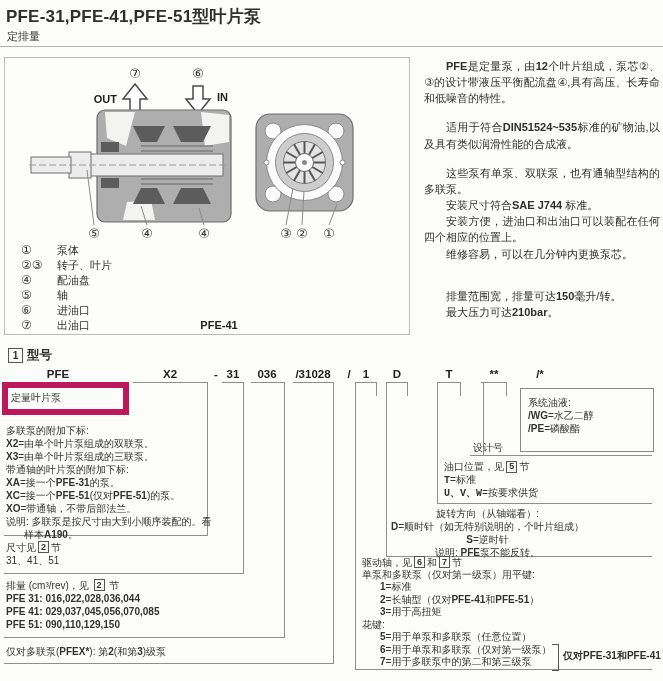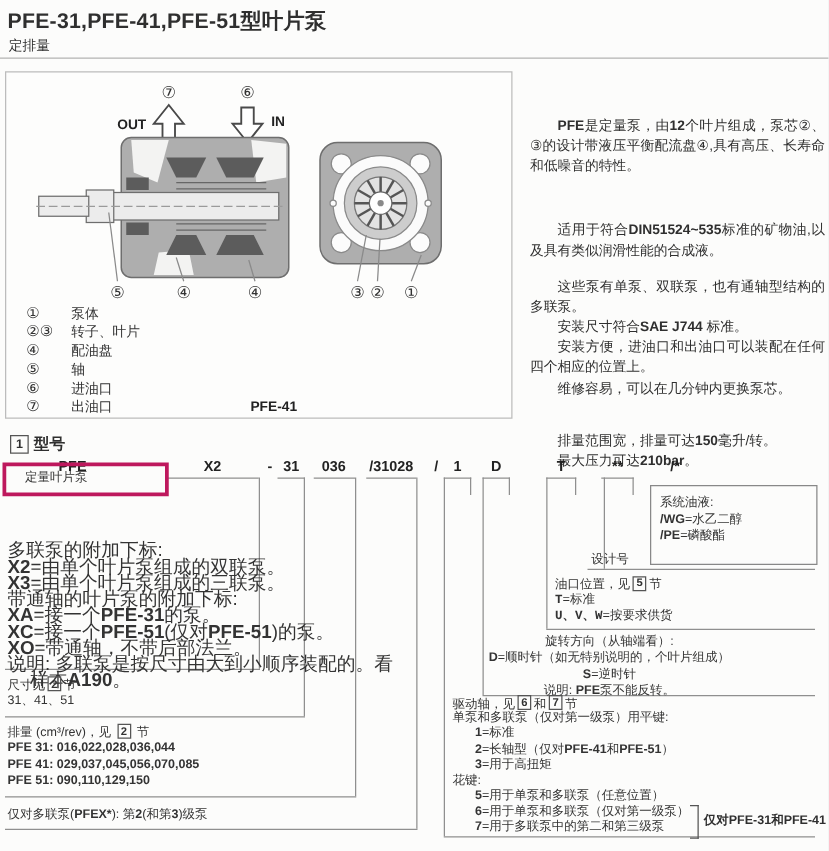--- a/index.html
+++ b/index.html
@@ -30,33 +30,33 @@
   .leader{stroke:#8a8a8a;stroke-width:1;}
   .cline{stroke:#9a9a9a;stroke-width:1;stroke-dasharray:7 3;}
   .cnum{font-size:13px;fill:#333;text-anchor:middle;}
   .dirlbl{font-weight:bold;font-size:11px;fill:#222;}
   .lgn{font-size:12px;fill:#333;}
   .lgt{font-size:11px;fill:#333;}
   .cap{font-weight:bold;font-size:11px;fill:#222;text-anchor:middle;}
   
   .intro{position:absolute;left:424px;top:58px;width:236px;font-size:11px;line-height:1.47;text-align:justify;}
   .intro p{margin:0;text-indent:2em;}
-  .intro p.gap{margin-bottom:13px;margin-top:35px;}
+  .intro p.gap{margin-bottom:13px;}
   .intro p.biggap{margin-bottom:26px;}
   .b{font-weight:bold;}
   .k{display:inline-block;border:1px solid #555;padding:0 2px;margin:0 2px;font-size:9px;line-height:10px;font-weight:bold;vertical-align:1px;}
   
   .secnum{position:absolute;left:8px;top:348px;width:13px;height:13px;border:1px solid #555;font-size:10px;font-weight:bold;text-align:center;line-height:13px;}
   .seclbl{position:absolute;left:27px;top:347px;font-size:12.5px;font-weight:bold;}
   .code{position:absolute;top:368px;transform:translateX(-50%);font-weight:bold;font-size:11.5px;color:#222;white-space:nowrap;}
   .blk{position:absolute;font-size:10px;line-height:13px;color:#333;white-space:nowrap;}
   .blk .ln{height:13px;}
   .ind{padding-left:18px;}
-  #blk-pfe{left:2px;top:370px;width:112px;height:18px;border:3px solid #be185d;padding:3px 0 0 15px;font-size:10px;}
-  #blk-x2{left:6px;top:434px;font-size:15px;}
+  #blk-pfe{left:2px;top:382px;width:112px;height:18px;border:6px solid #be185d;padding:3px 0 0 3px;font-size:10px;}
+  #blk-x2{left:6px;top:424px;font-size:10px;}
   #blk-size{left:6px;top:541px;line-height:14px;}
   #blk-disp{left:6px;top:579px;}
   #blk-multi{left:6px;top:645px;}
   #blk-fluid{left:520px;top:388px;width:125px;height:57px;border:1px solid #888;padding:5px 0 0 7px;line-height:17px;}
   #blk-design{left:473px;top:441px;}
   #blk-port{left:444px;top:461px;font-family:Liberation Mono, monospace;}
   #blk-rot{left:391px;top:507px;text-align:center;}
   #blk-shaft{left:362px;top:556px;line-height:12.5px;}
   #blk-shaft .ln{height:12.5px;}
   .brace{position:absolute;left:552px;top:644px;width:6px;height:25px;border-top:1px solid #555;border-right:1px solid #555;border-bottom:1px solid #555;}

